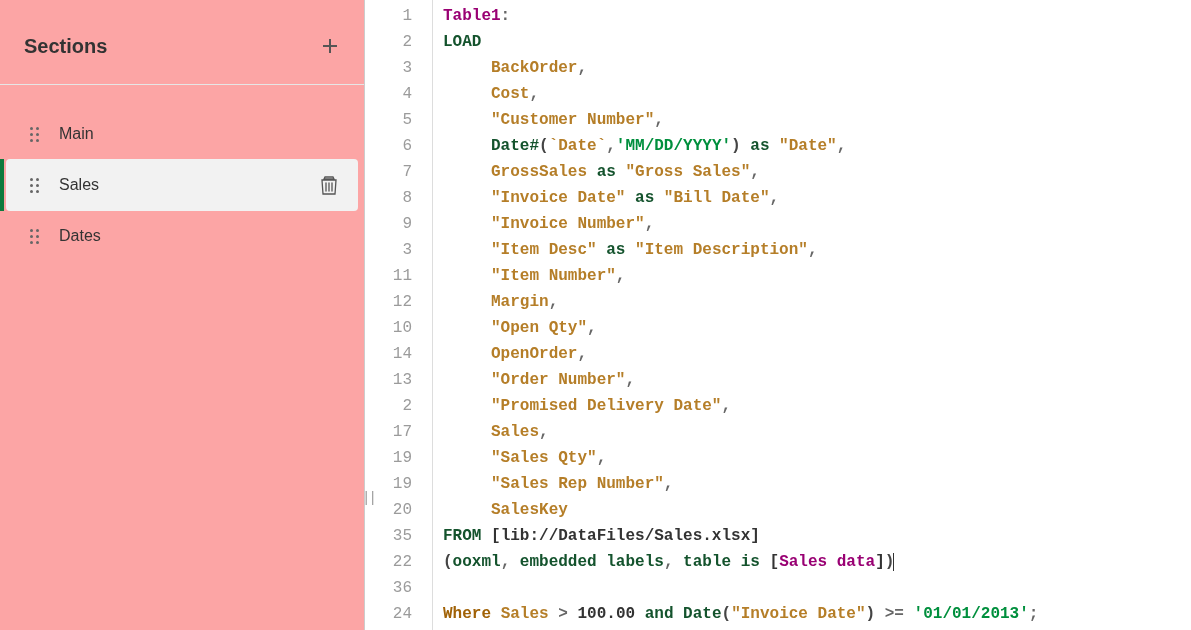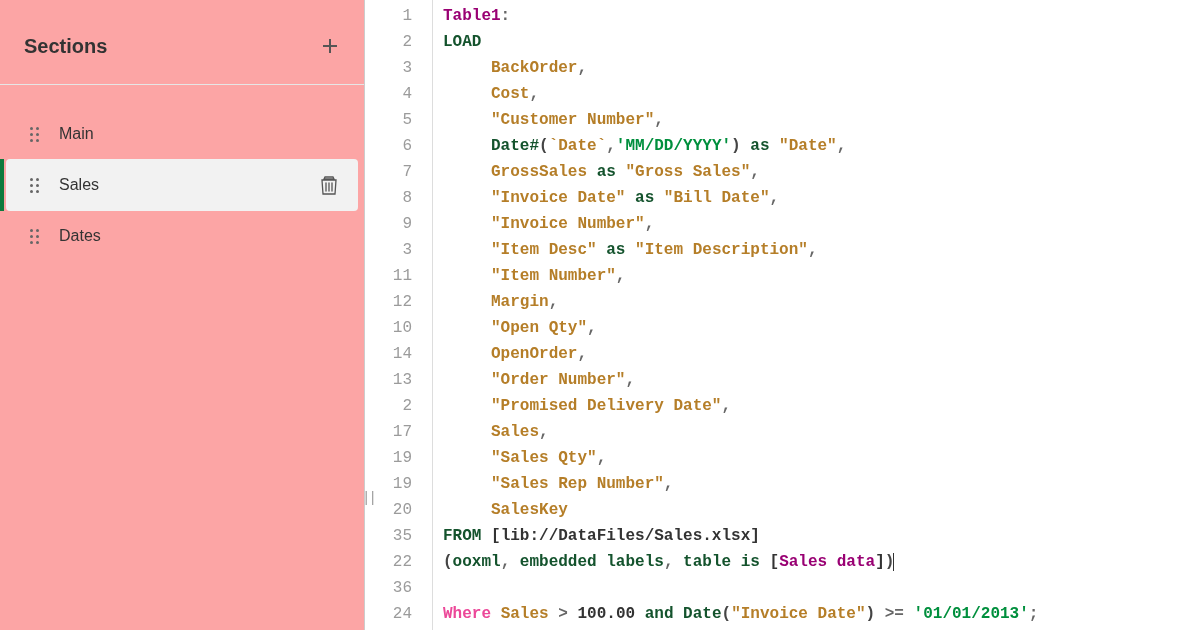--- a/index.html
+++ b/index.html
@@ -134,21 +134,21 @@
     .tk-table { color: #990073; }
     .tk-kw { color: #14532d; }
     .tk-ident { color: #b57e28; }
     .tk-field { color: #b57e28; }
     .tk-str { color: #008f3d; }
     .tk-punct { color: #666; }
     .tk-paren { color: #444; }
     .tk-num { color: #333; }
     .tk-bracket { color: #333; }
     .tk-lib { color: #333; }
-    .tk-where { color: #ec4899; }
+    .tk-where { color: #a16207; }
     .cursor-mark {
       display: inline-block;
       width: 1px;
       height: 18px;
       background: #333;
       vertical-align: middle;
       margin-left: -1px;
     }
   </style>
 </head>

